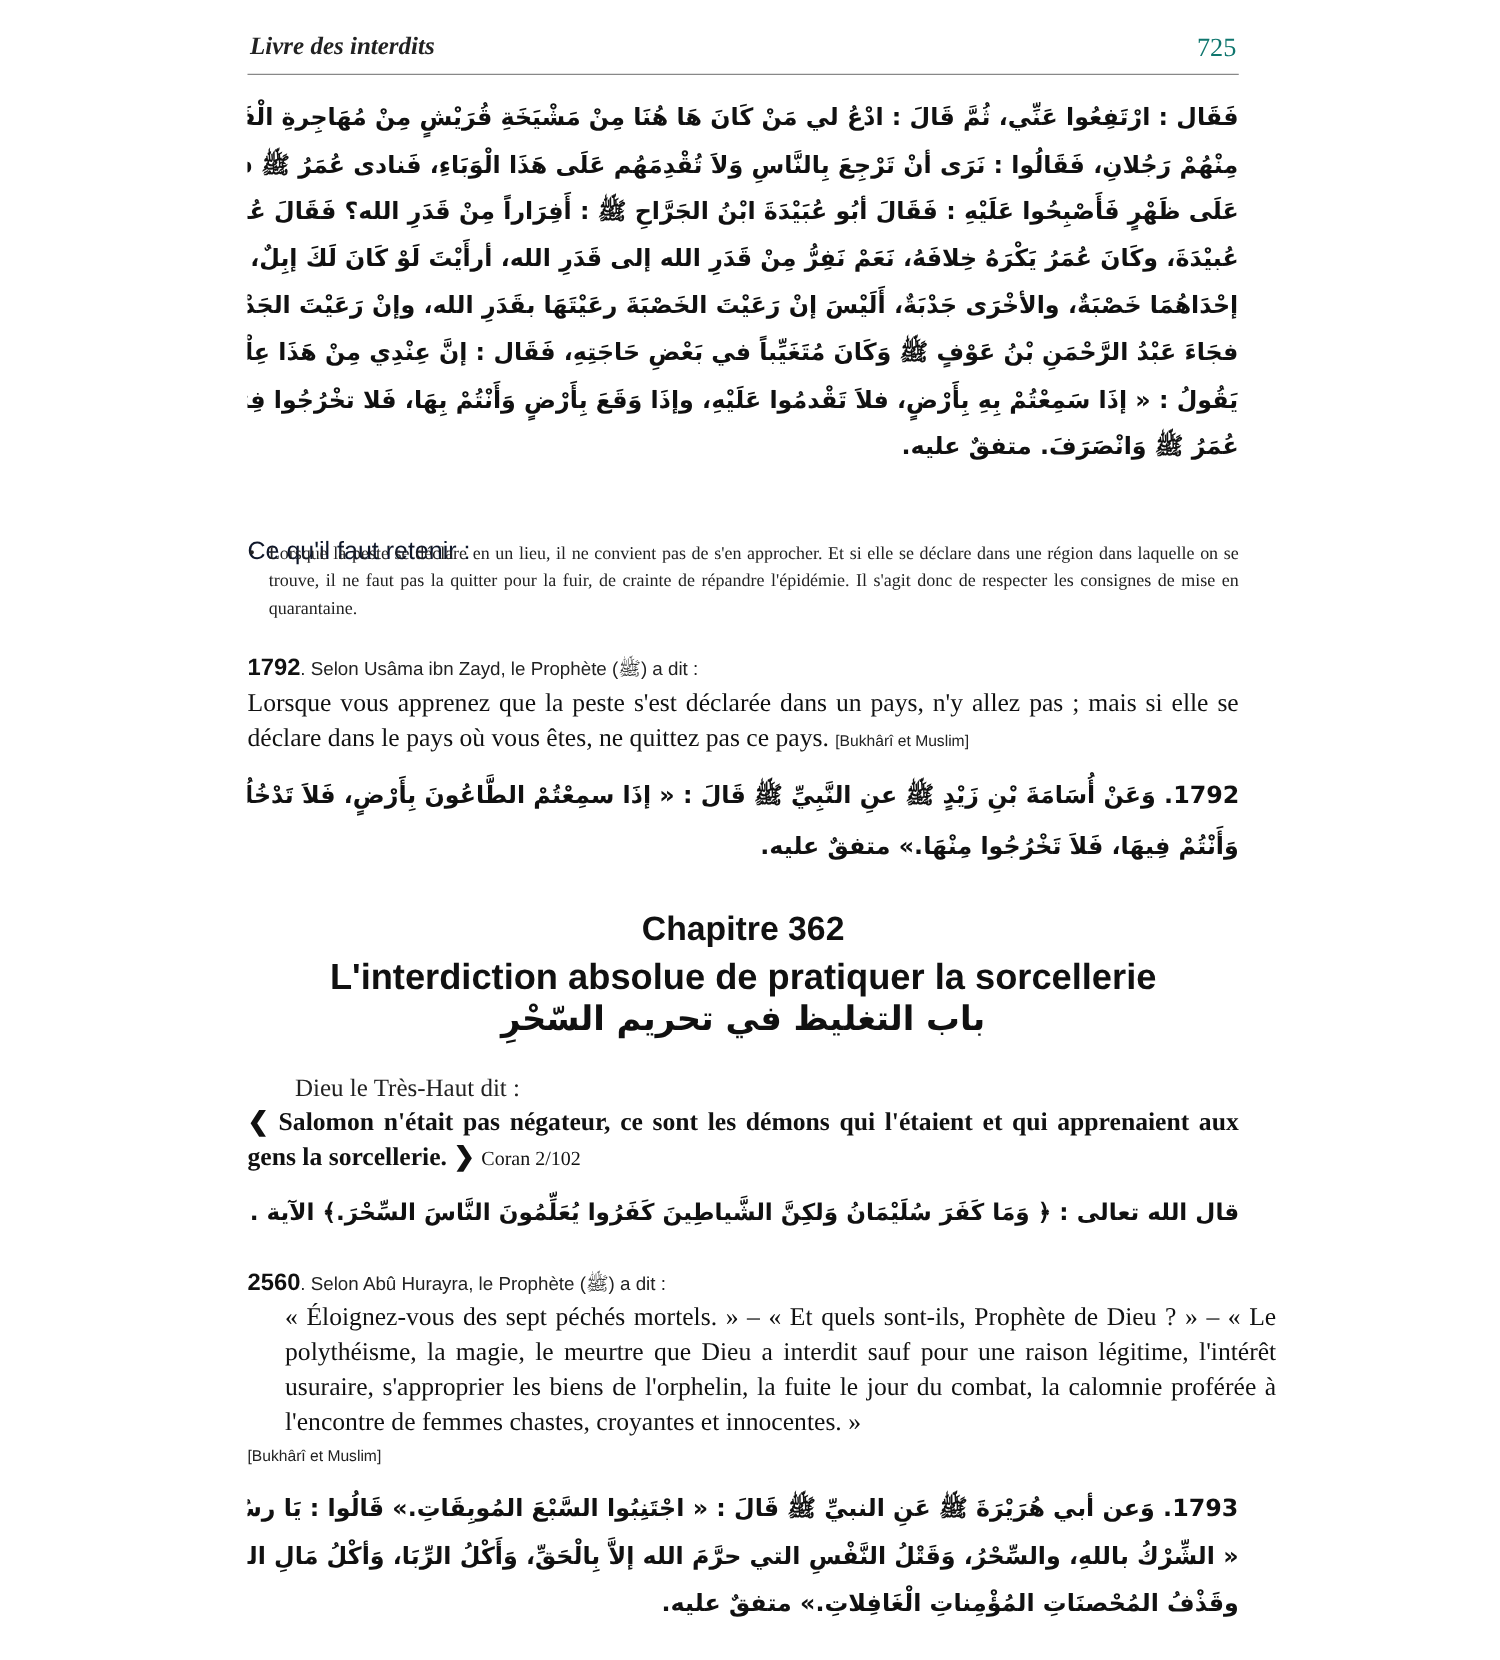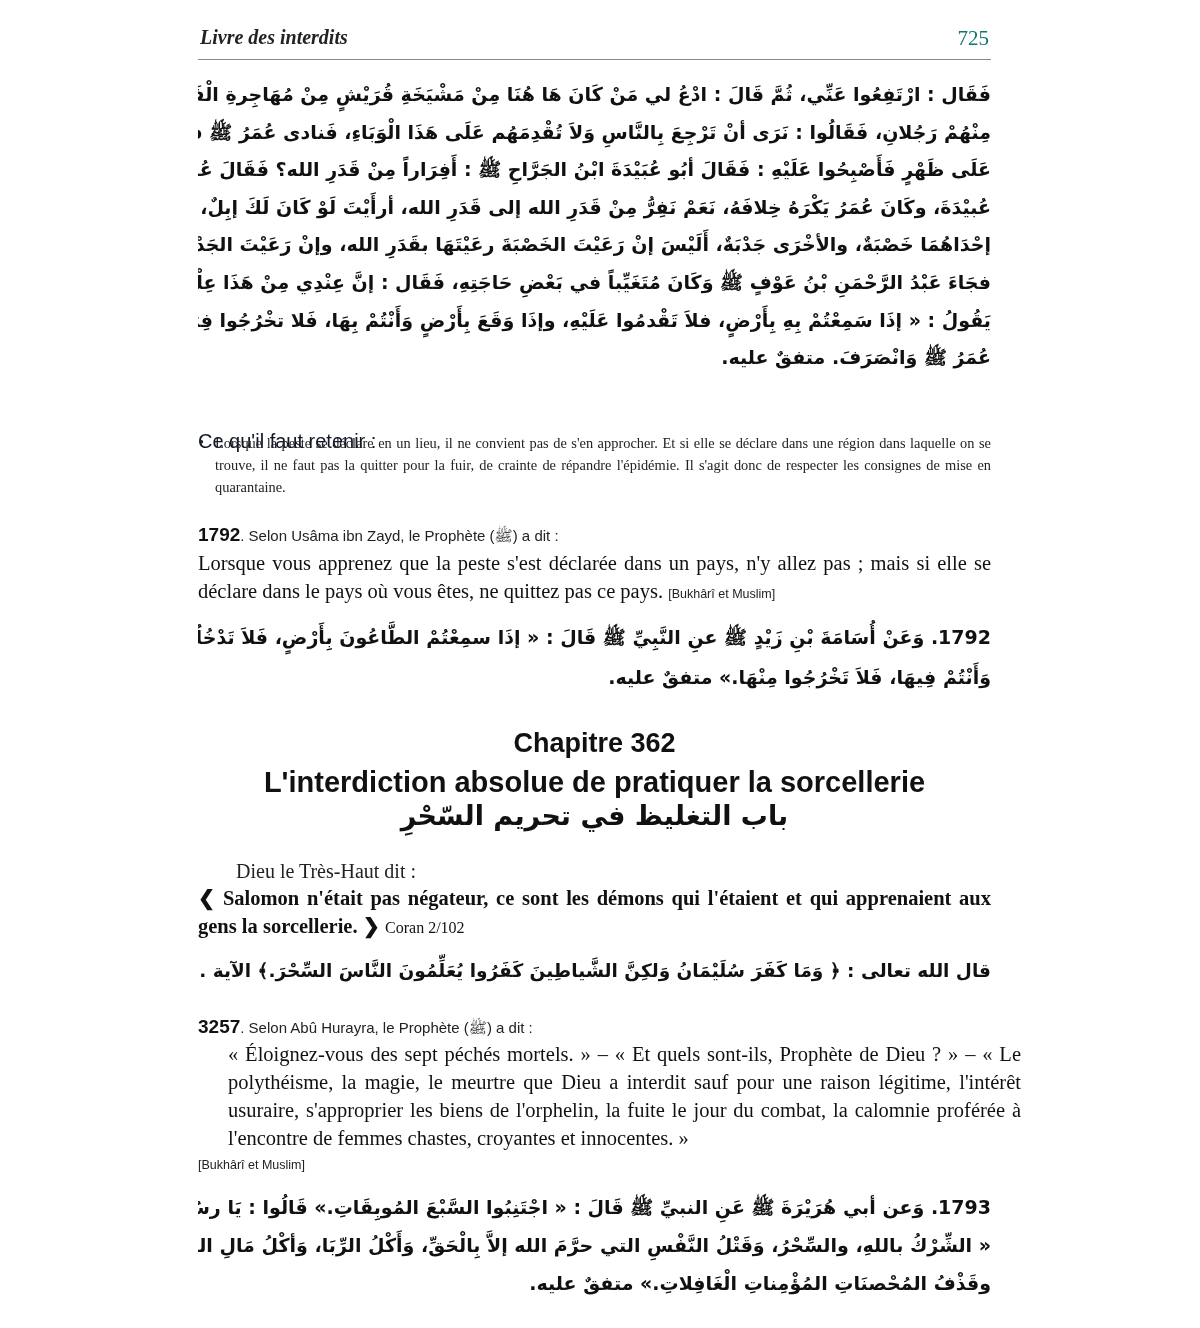--- a/index.html
+++ b/index.html
@@ -86,21 +86,21 @@
   <div class="intro serif">Dieu le Très-Haut dit :</div>
   <div class="quran-fr serif">
     <span class="orn">❮</span>
     <span>Salomon n'était pas négateur, ce sont les démons qui l'étaient et qui apprenaient aux gens la sorcellerie.</span>
     <span class="orn">❯</span>
     <span class="quran-ref">Coran 2/102</span>
   </div>
   <div class="ar quran-ar">قال الله تعالى : ﴿ وَمَا كَفَرَ سُلَيْمَانُ وَلكِنَّ الشَّياطِينَ كَفَرُوا يُعَلِّمُونَ النَّاسَ السِّحْرَ.﴾ الآية . [البقرة (102)]</div>
 
   <div class="hadith-head sans" style="top:1016px;">
-    <span class="hadith-num">3257</span><span>. Selon Abû Hurayra, le Prophète (ﷺ) a dit :</span>
+    <span class="hadith-num">2560</span><span>. Selon Abû Hurayra, le Prophète (ﷺ) a dit :</span>
   </div>
   <div class="hadith-text serif" style="top:1040px;margin-left:30px;">
     <span>« Éloignez-vous des sept péchés mortels. » – « Et quels sont-ils, Prophète de Dieu ? » – « Le polythéisme, la magie, le meurtre que Dieu a interdit sauf pour une raison légitime, l'intérêt usuraire, s'approprier les biens de l'orphelin, la fuite le jour du combat, la calomnie proférée à l'encontre de femmes chastes, croyantes et innocentes. »</span>
   </div>
   <div class="source" style="position:absolute; top:1158px; left:0;">[Bukhârî et Muslim]</div>
   <div class="ar ar-block" style="top:1188px; line-height:38px;">
     <span class="ar-line">1793. وَعن أبي هُرَيْرَةَ ﷺ عَنِ النبيِّ ﷺ قَالَ : « اجْتَنِبُوا السَّبْعَ المُوبِقَاتِ.» قَالُوا : يَا رسُولَ اللهِ وَمَا هُنَّ؟ قَالَ :</span>
     <span class="ar-line">« الشِّرْكُ باللهِ، والسِّحْرُ، وَقَتْلُ النَّفْسِ التي حرَّمَ الله إلاَّ بِالْحَقِّ، وَأَكْلُ الرِّبَا، وَأكْلُ مَالِ اليتيم، والتَّوَلِّي يَوْمَ الزَّحْفِ،</span>
     <span class="ar-line">وقَذْفُ المُحْصنَاتِ المُؤْمِناتِ الْغَافِلاتِ.» متفقٌ عليه.</span>
   </div>

